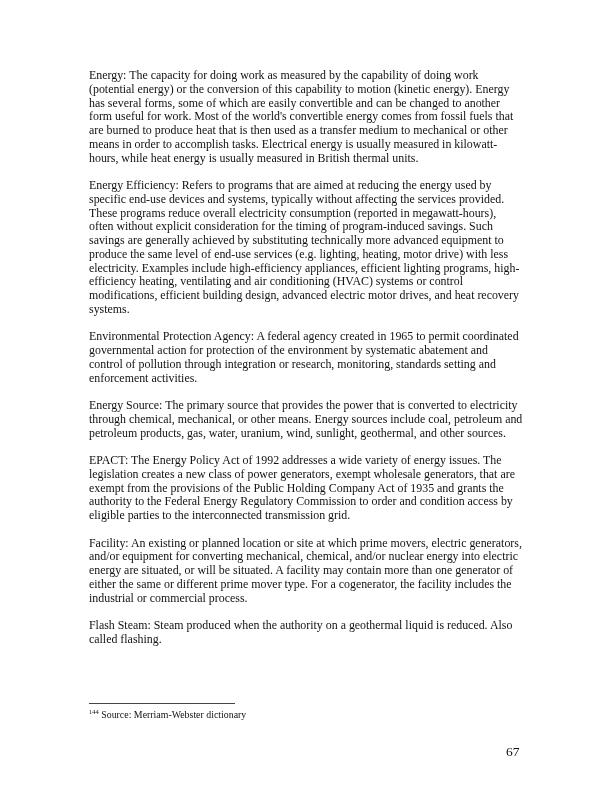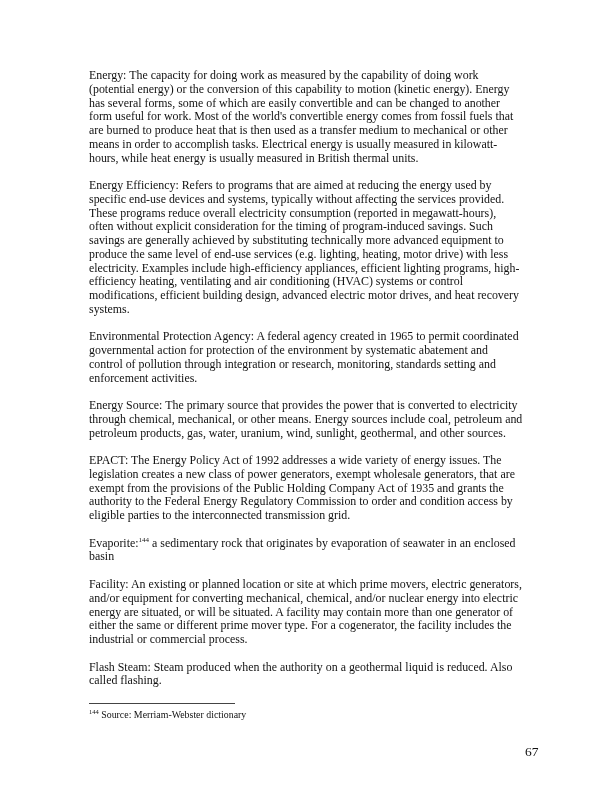--- a/index.html
+++ b/index.html
@@ -15,34 +15,33 @@
   .footnote-rule {
     position: absolute; left: 89px; top: 703px; width: 146px; height: 0;
     border-top: 1px solid #444;
   }
   .footnote {
     position: absolute; left: 89px; top: 709px;
     font-family: "Liberation Serif", serif; font-size: 9.9px; color: #111;
   }
   .footnote sup { font-size: 6.5px; vertical-align: 4px; line-height: 0; }
   .page-number {
-    position: absolute; left: 525px; top: 744px;
+    position: absolute; left: 506px; top: 744px;
     font-family: "Liberation Serif", serif; font-size: 13.5px; color: #111; text-align: right;
   }
 </style>
 </head>
 <body>
 
 <div class="page">
   <p class="entry"><span class="term">Energy:</span><span> The capacity for doing work as measured by the capability of doing work (potential energy) or the conversion of this capability to motion (kinetic energy). Energy has several forms, some of which are easily convertible and can be changed to another form useful for work. Most of the world's convertible energy comes from fossil fuels that are burned to produce heat that is then used as a transfer medium to mechanical or other means in order to accomplish tasks. Electrical energy is usually measured in kilowatt-hours, while heat energy is usually measured in British thermal units.</span></p>
   <p class="entry"><span class="term">Energy Efficiency:</span><span> Refers to programs that are aimed at reducing the energy used by specific end-use devices and systems, typically without affecting the services provided. These programs reduce overall electricity consumption (reported in megawatt-hours), often without explicit consideration for the timing of program-induced savings. Such savings are generally achieved by substituting technically more advanced equipment to produce the same level of end-use services (e.g. lighting, heating, motor drive) with less electricity. Examples include high-efficiency appliances, efficient lighting programs, high-efficiency heating, ventilating and air conditioning (HVAC) systems or control modifications, efficient building design, advanced electric motor drives, and heat recovery systems.</span></p>
   <p class="entry"><span class="term">Environmental Protection Agency</span><span>: A federal agency created in 1965 to permit coordinated governmental action for protection of the environment by systematic abatement and control of pollution through integration or research, monitoring, standards setting and enforcement activities.</span></p>
   <p class="entry"><span class="term">Energy Source:</span><span> The primary source that provides the power that is converted to electricity through chemical, mechanical, or other means. Energy sources include coal, petroleum and petroleum products, gas, water, uranium, wind, sunlight, geothermal, and other sources.</span></p>
   <p class="entry"><span class="term">EPACT:</span><span> The Energy Policy Act of 1992 addresses a wide variety of energy issues. The legislation creates a new class of power generators, exempt wholesale generators, that are exempt from the provisions of the Public Holding Company Act of 1935 and grants the authority to the Federal Energy Regulatory Commission to order and condition access by eligible parties to the interconnected transmission grid.</span></p>
-  <p class="entry"><span class="term">Evaporite</span><span>:</span><sup class="fn">144</sup><span> a sedimentary rock that originates by evaporation of seawater in an enclosed basin</span></p>
   <p class="entry"><span class="term">Facility:</span><span> An existing or planned location or site at which prime movers, electric generators, and/or equipment for converting mechanical, chemical, and/or nuclear energy into electric energy are situated, or will be situated. A facility may contain more than one generator of either the same or different prime mover type. For a cogenerator, the facility includes the industrial or commercial process.</span></p>
   <p class="entry"><span class="term">Flash Steam</span><span>: Steam produced when the authority on a geothermal liquid is reduced. Also called flashing.</span></p>
 </div>
 
 <div class="footnote-rule"></div>
 <div class="footnote"><sup>144</sup><span> Source: Merriam-Webster dictionary</span></div>
 
 <div class="page-number">67</div>
 
 </body></html>

